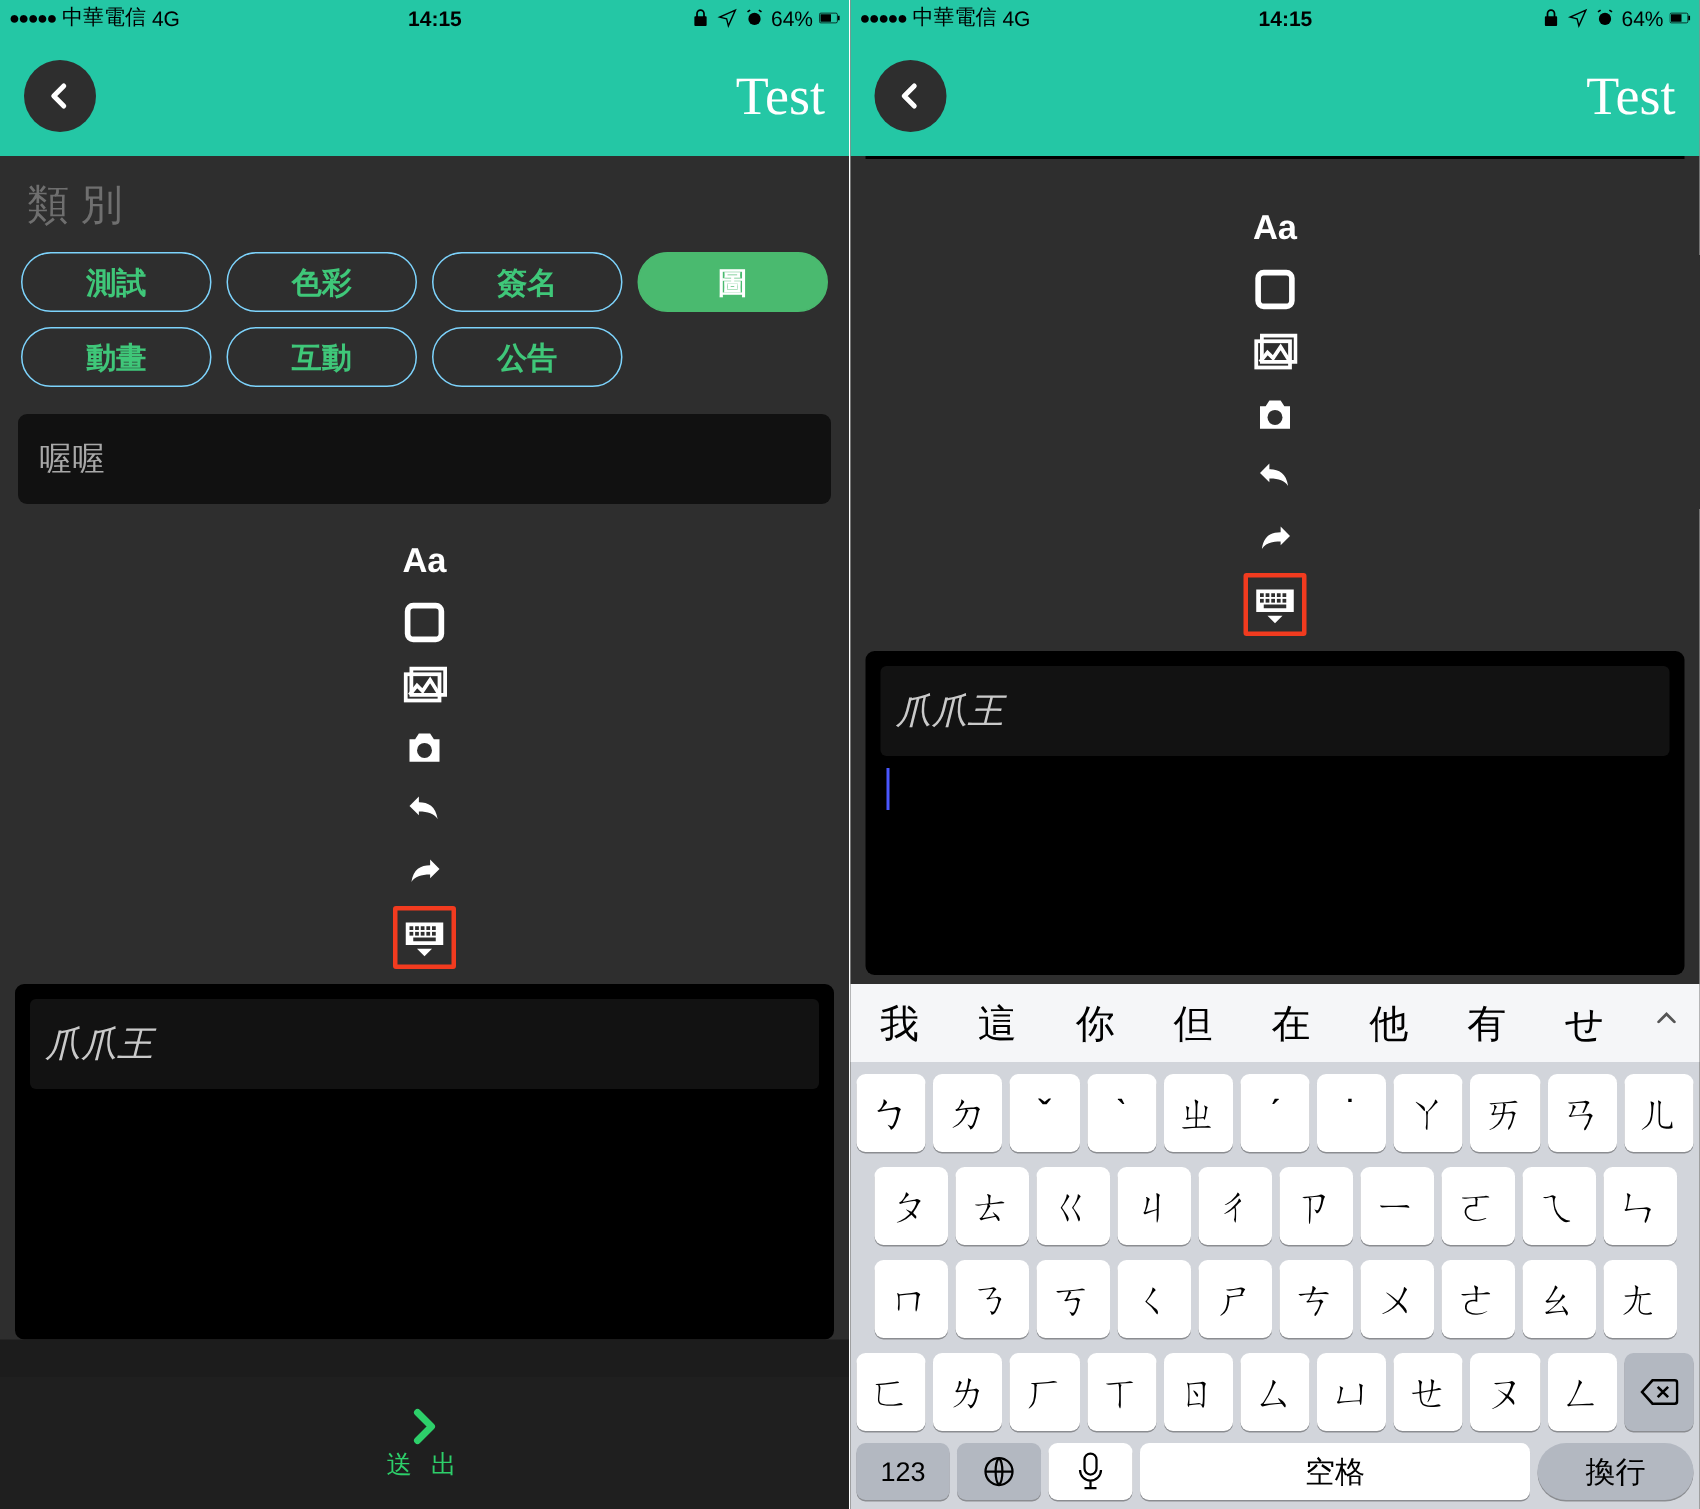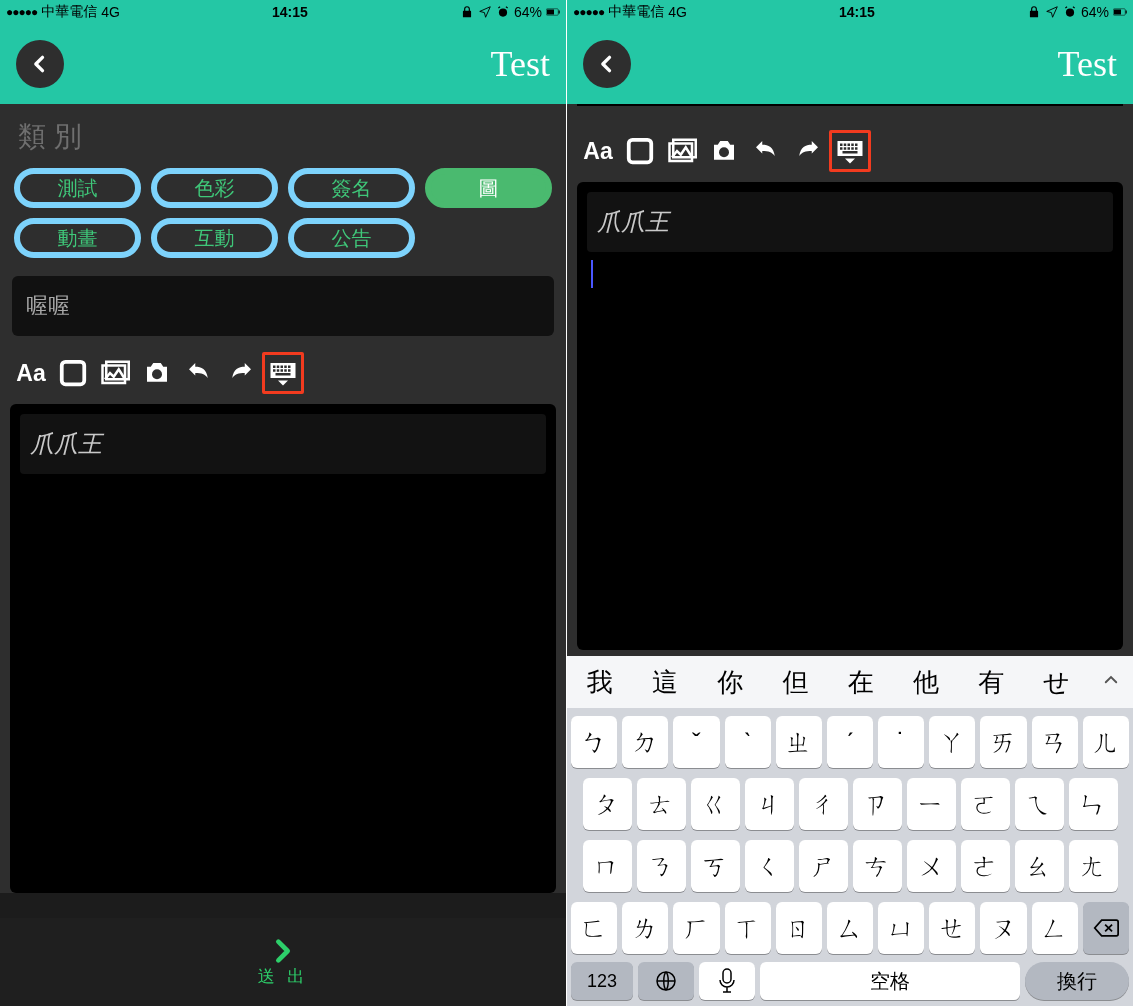--- a/index.html
+++ b/index.html
@@ -21,28 +21,28 @@
 .back-btn svg { width: 20px; height: 20px; fill: #fff; }
 .nav-title { font-size: 36px; color: #fff; font-weight: 300; font-family: Liberation Serif, serif; }
 
 .body-area { flex: 1; background: #2e2e2e; display: flex; flex-direction: column; padding: 4px 10px 0; overflow: hidden; }
 .fullheight { padding: 0 10px; }
 .divider-top { height: 2px; background: #000; margin-bottom: 14px; }
 
 
 .cat-label { color: #6f6f6f; font-size: 28px; padding: 10px 8px 12px; }
 .cat-grid { display: grid; grid-template-columns: repeat(4, 1fr); gap: 10px 10px; padding: 0 4px 18px; }
-.cat-chip { height: 40px; border-radius: 20px; border: 6px solid #7dd3fc; color: #3fc779; background: transparent; display: flex; align-items: center; justify-content: center; font-size: 20px; cursor: pointer; }
+.cat-chip { height: 40px; border-radius: 20px; border: 1px solid #7dd3fc; color: #3fc779; background: transparent; display: flex; align-items: center; justify-content: center; font-size: 20px; cursor: pointer; font-weight: bold; }
 .cat-chip.active { background: #4aba6f; color: #fff; border-color: #4aba6f; }
 
 
 .title-field { background: #111; border-radius: 6px; padding: 14px 14px; color: #a8a8a8; font-size: 22px; margin: 0 2px 6px; height: 60px; display:flex; align-items:center;}
 
 
-.toolbar { display: flex; align-items: center; justify-content: flex-start; padding: 10px 0 10px; position: relative; }
+.toolbar { display: flex; align-items: center; justify-content: flex-start; padding: 10px 0 10px; position: relative; flex-direction: column; }
 .tool { width: 42px; height: 42px; display: flex; align-items: center; justify-content: center; color: #fff; cursor: pointer; }
 .tool svg { width: 30px; height: 30px; fill: #fff; }
 .tool .aa { font-size: 23px; font-weight: 700; color:#fff;}
 .kb-highlight { border: 3px solid #f23b1f; border-radius: 2px; padding: 3px; }
 
 
 .editor { flex: 1; background: #000; border-radius: 6px; padding: 10px; display: flex; flex-direction: column; font-style: italic; }
 .editor-header { background: #121212; border-radius: 4px; padding: 14px 10px; color: #c9c9c9; font-size: 24px; margin-bottom: 8px; }
 .cursor-line { width: 2px; height: 28px; background: #4a57ff; margin-left: 4px; }
 

